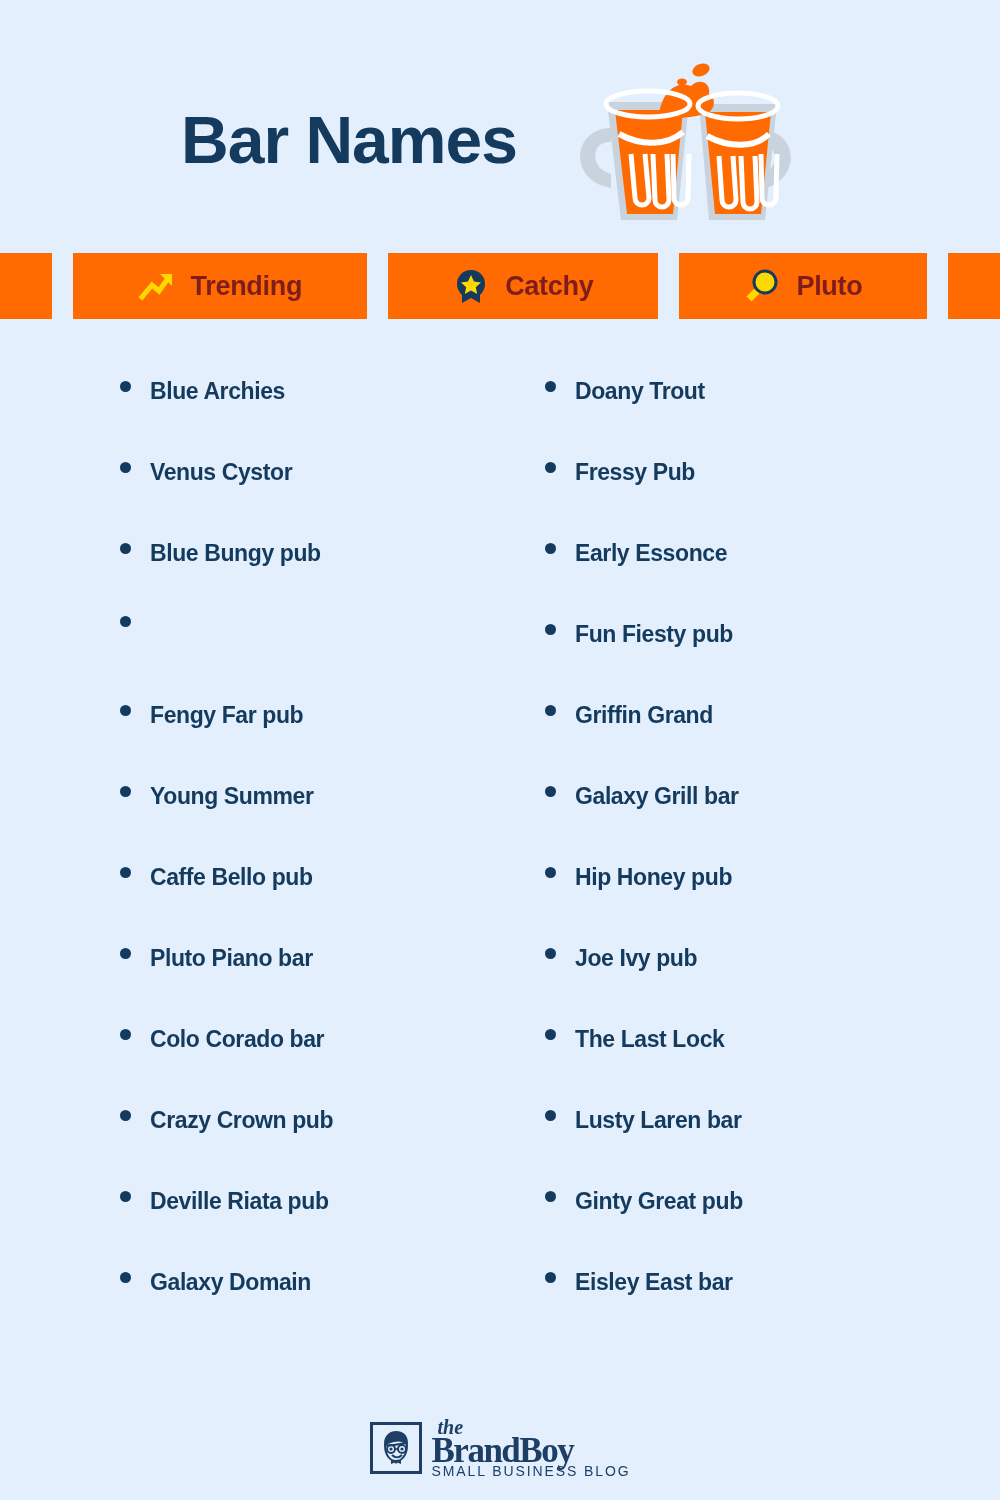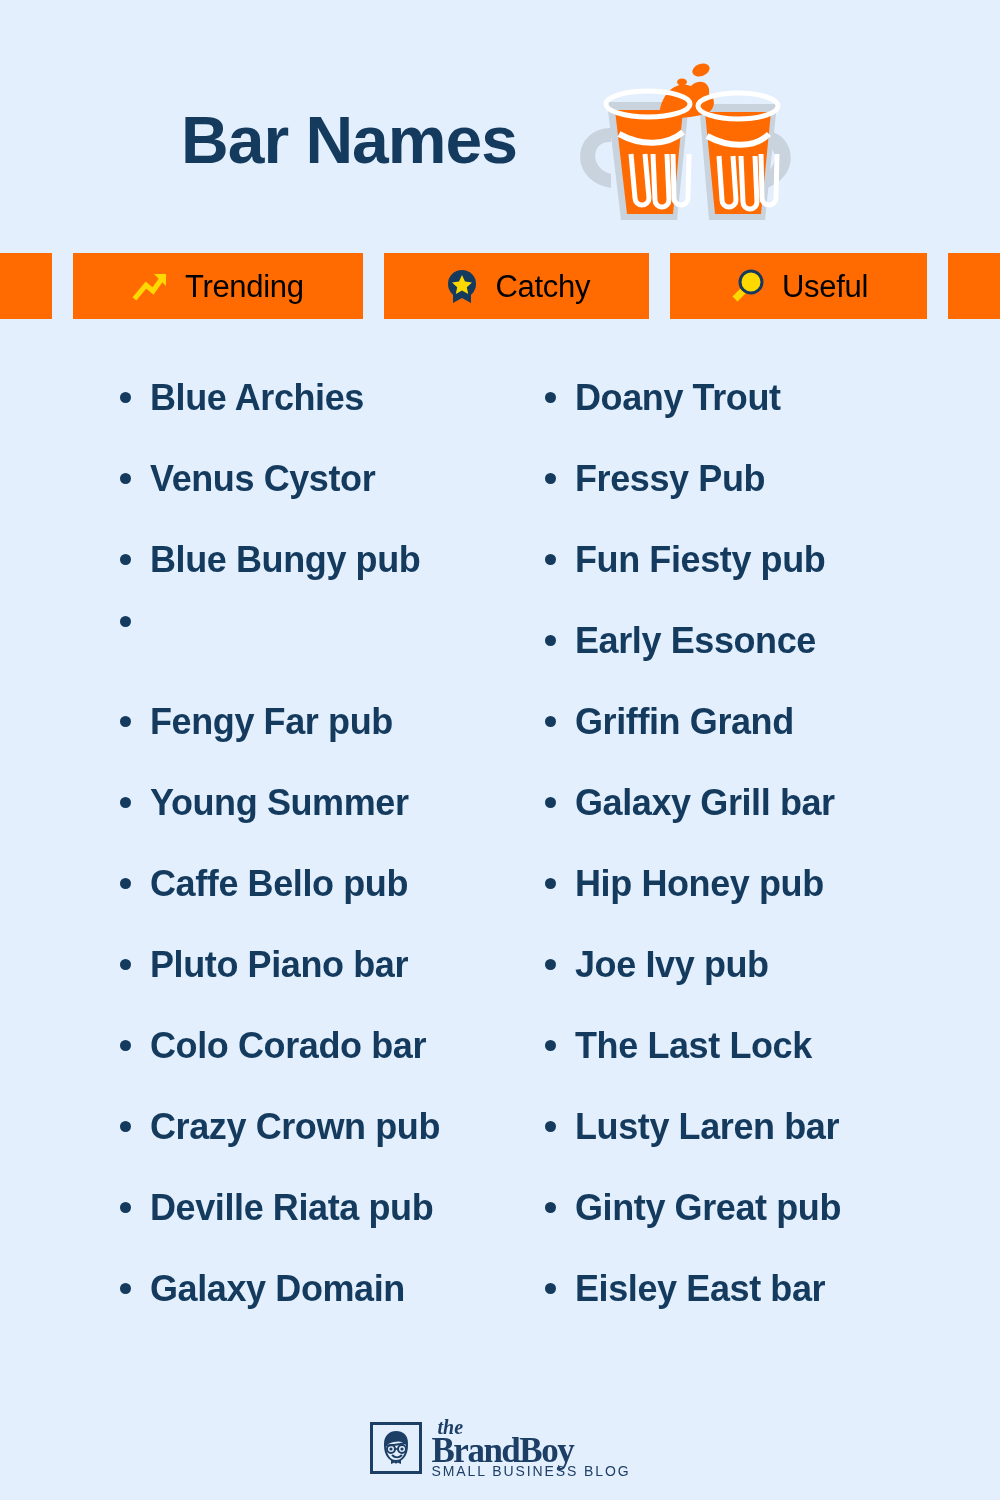--- a/index.html
+++ b/index.html
@@ -62,23 +62,23 @@
     background: #ff6b00;
     height: 100%;
     display: flex;
     align-items: center;
     justify-content: center;
     gap: 15px;
     flex: 1 1 auto;
   }
 
   .badge-label {
-    color: #000000;
-    font-size: 31px;
-    font-weight: 400;
+    color: #7f1d1d;
+    font-size: 27px;
+    font-weight: 700;
     line-height: 1;
     letter-spacing: -0.3px;
   }
 
   .badge-icon { width: 38px; height: 38px; flex: 0 0 auto; display:block; }
 
   
   .lists {
     position: absolute;
     top: 380px;
@@ -102,21 +102,21 @@
     width: 11px;
     height: 11px;
     border-radius: 50%;
     background: #143a5e;
     flex: 0 0 auto;
     position: relative;
     top: -7px;
   }
 
   .item-text {
-    font-size: 36px;
+    font-size: 23px;
     font-weight: 700;
     color: #143a5e;
     line-height: 1;
     letter-spacing: -0.4px;
     white-space: nowrap;
   }
 
   
   .footer {
     position: absolute;
@@ -241,21 +241,21 @@
     <span class="badge-label">Catchy</span>
   </div>
 
   <div class="bar-gap"></div>
 
   <div class="badge">
     <svg class="badge-icon" viewBox="0 0 38 38">
       <path d="M14 24 L6 32" stroke="#ffd800" stroke-width="7" stroke-linecap="butt"></path>
       <circle cx="22" cy="15" r="11" fill="#ffd800" stroke="#143a5e" stroke-width="3"></circle>
     </svg>
-    <span class="badge-label">Useful</span>
+    <span class="badge-label">Pluto</span>
   </div>
 
   <div class="bar-gap"></div>
   <div class="bar-edge right"></div>
 </div>
 
 <div class="lists">
 
   <div class="col">
     <div class="list-item">
@@ -311,25 +311,25 @@
     <div class="list-item">
         <span class="bullet"></span>
         <span class="item-text">Doany Trout</span>
       </div>
     <div class="list-item">
         <span class="bullet"></span>
         <span class="item-text">Fressy Pub</span>
       </div>
     <div class="list-item">
         <span class="bullet"></span>
+        <span class="item-text">Early Essonce</span>
+      </div>
+    <div class="list-item">
+        <span class="bullet"></span>
         <span class="item-text">Fun Fiesty pub</span>
-      </div>
-    <div class="list-item">
-        <span class="bullet"></span>
-        <span class="item-text">Early Essonce</span>
       </div>
     <div class="list-item">
         <span class="bullet"></span>
         <span class="item-text">Griffin Grand</span>
       </div>
     <div class="list-item">
         <span class="bullet"></span>
         <span class="item-text">Galaxy Grill bar</span>
       </div>
     <div class="list-item">

